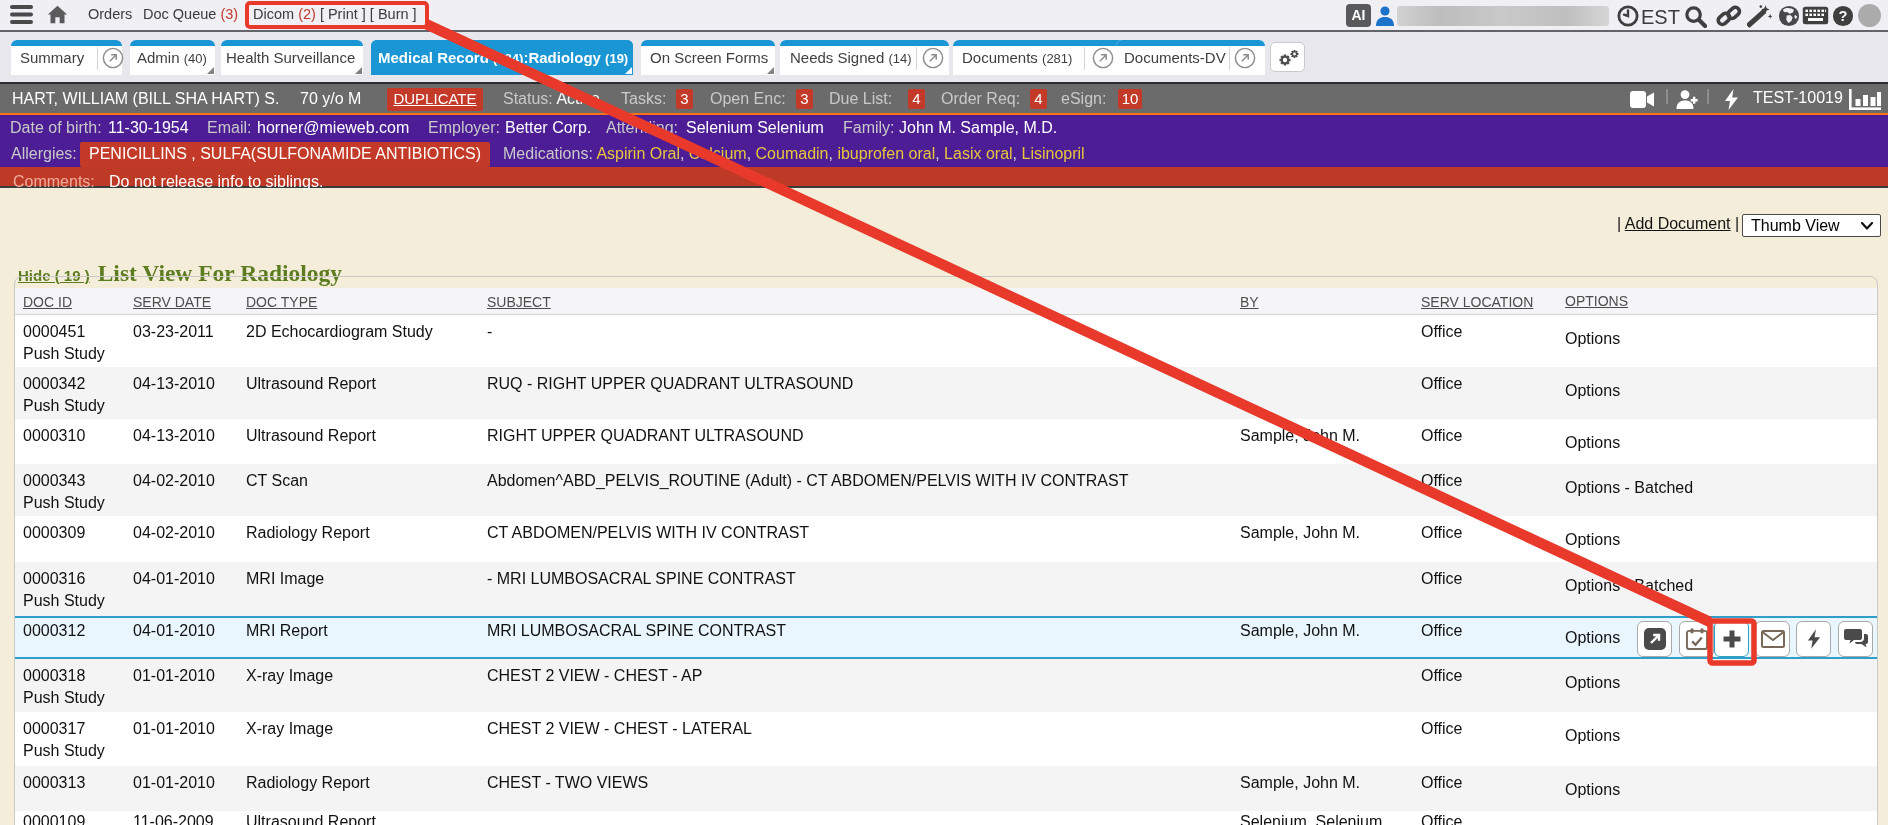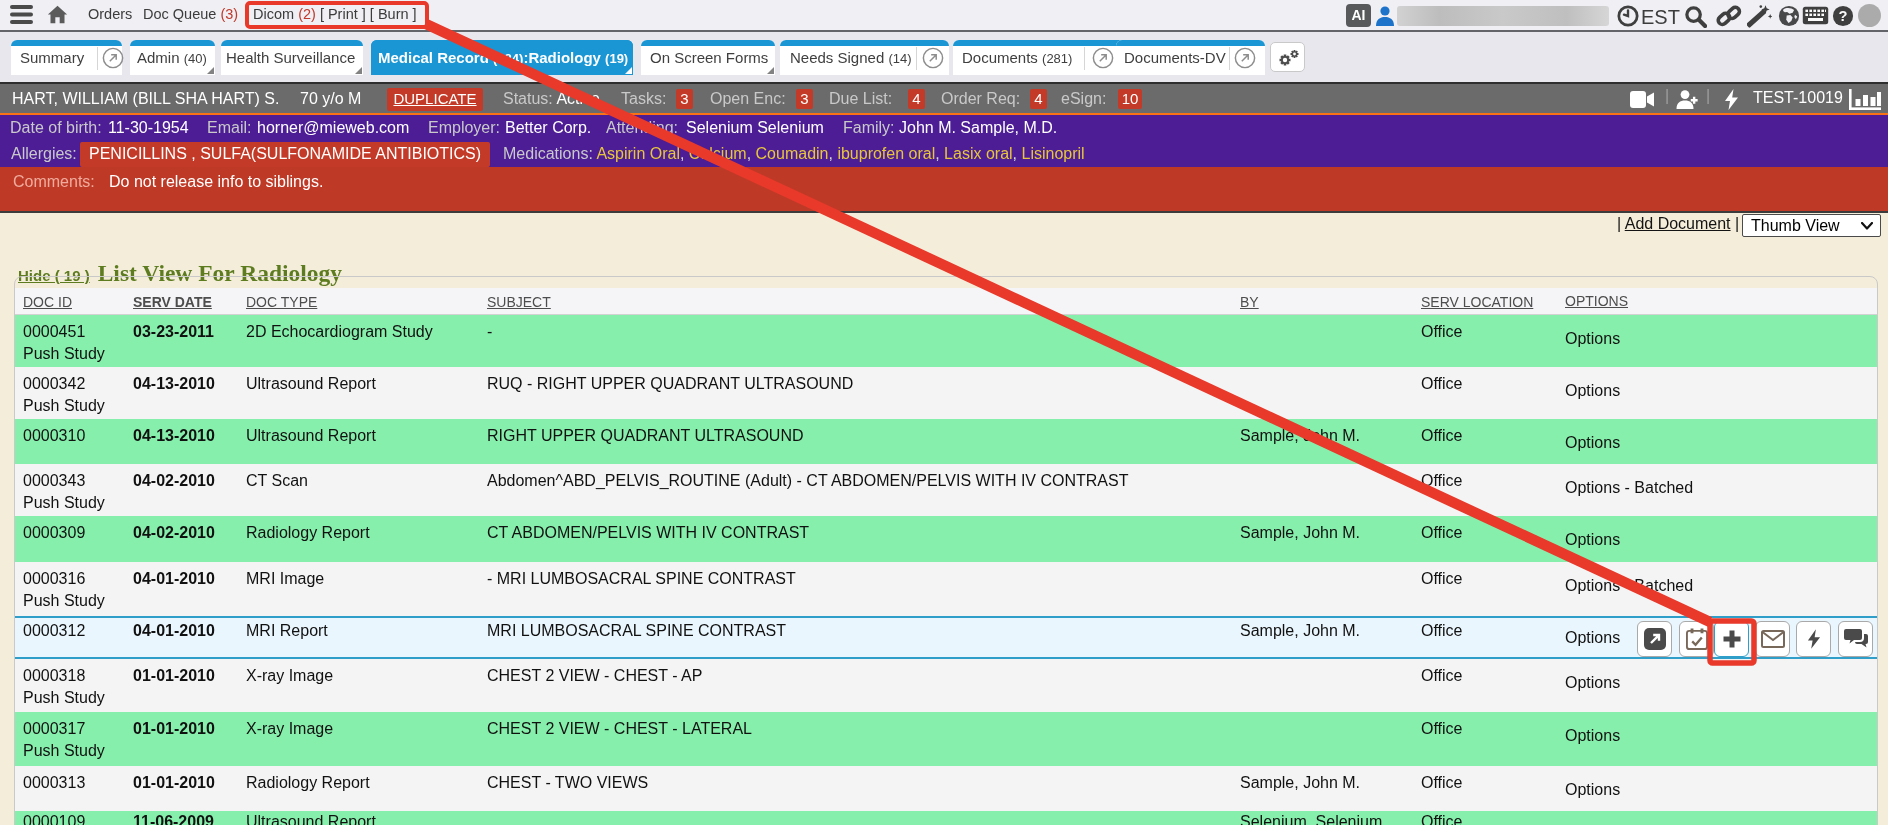--- a/index.html
+++ b/index.html
@@ -21,36 +21,36 @@
 .tab small { font-size:13px; font-weight:normal; }
 .tab.active small { font-weight:bold; }
 .fold { position:absolute; right:1px; bottom:1px; width:0; height:0; border-left:7px solid transparent; border-bottom:7px solid #828282; }
 .fold.w { border-bottom-color:#fff; }
 .popout { position:absolute; top:50%; margin-top:-11px; width:22px; height:22px; }
 .tabsep { position:absolute; top:7px; bottom:5px; width:1px; background:#d6d6d6; }
 
 
 #pat1 { position:absolute; left:0; top:84px; width:1888px; height:31px; background:#6b6b6b; border-bottom:2px solid #f97316; color:#fff; }
 #pat23 { position:absolute; left:0; top:115px; width:1888px; height:52px; background:#4c1d95; color:#fff; }
-#comments { position:absolute; left:0; top:167px; width:1888px; height:46px; background:#bf3a26; border-bottom:2px solid #3c3c3c; }
+#comments { position:absolute; left:0; top:167px; width:1888px; height:21px; background:#bf3a26; border-bottom:2px solid #3c3c3c; }
 .glabel { color:#c9c9c9; }
 .pt { position:absolute; white-space:nowrap; }
 .redbox { background:#c33b28; color:#fff; border-radius:2px; text-align:center; }
 
 
 #addbar { position:absolute; top:215px; left:0; width:1888px; height:24px; }
 #fieldset { position:absolute; left:14px; top:276px; width:1864px; height:560px; border:1px solid #c9c9c9; border-radius:8px; }
 #legend { position:absolute; left:10px; top:260px; background:#f4edda; padding:0 8px; white-space:nowrap; height:29px; }
 #legend a { color:#5d7c20; font-weight:bold; font-size:15px; text-decoration:underline; }
 #legend span.title { color:#5d7c20; font-weight:bold; font-size:23.5px; margin-left:8px;font-family:Liberation Serif, serif; }
 #tbl { position:absolute; left:15px; top:288px; width:1862px; }
-.trow { position:relative; width:100%; background:#86efac; }
+.trow { position:relative; width:100%; background:#ffffff; }
 .trow.alt { background:#f4f4f5; }
 .cell { position:absolute; white-space:nowrap; color:#111; font-size:16px; line-height:21.5px; top:6px; }
-.c1 { left:8px; } .c2 { left:118px;font-weight:bold; } .c3 { left:231px; } .c4 { left:472px; }
+.c1 { left:8px; } .c2 { left:118px; } .c3 { left:231px; } .c4 { left:472px; }
 .c5 { left:1225px; } .c6 { left:1406px; } .c7 { left:1550px; top:13px;text-align:center; }
 #thead { height:27px; background:#f5f5f7; border-bottom:1px solid #d2d2d2; }
 #thead .cell { top:4px; color:#4d4d4d; text-decoration:underline; font-size:14px; }
 .hl { background:#eaf6fd; border-top:2px solid #2f9fca; border-bottom:2px solid #2f9fca; }
 .ibtn { position:absolute; width:35px; height:36px; background:#fff; border:1px solid #a9a9a9; border-radius:6px; top:3px; }
 .ibtn svg { position:absolute; left:50%; top:50%; transform:translate(-50%,-50%); }
 
 
 #overlay { position:absolute; left:0; top:0; width:1888px; height:825px; pointer-events:none; z-index:50; }
 </style>

